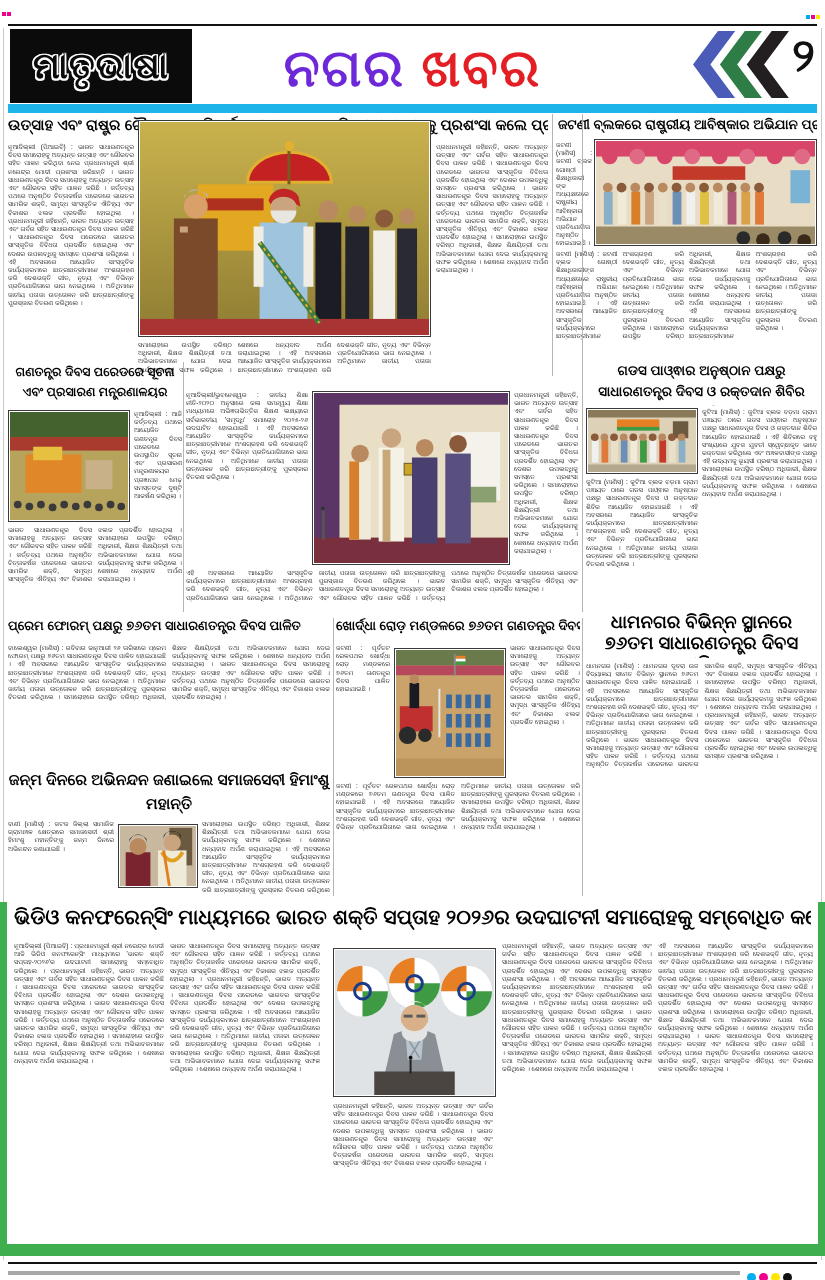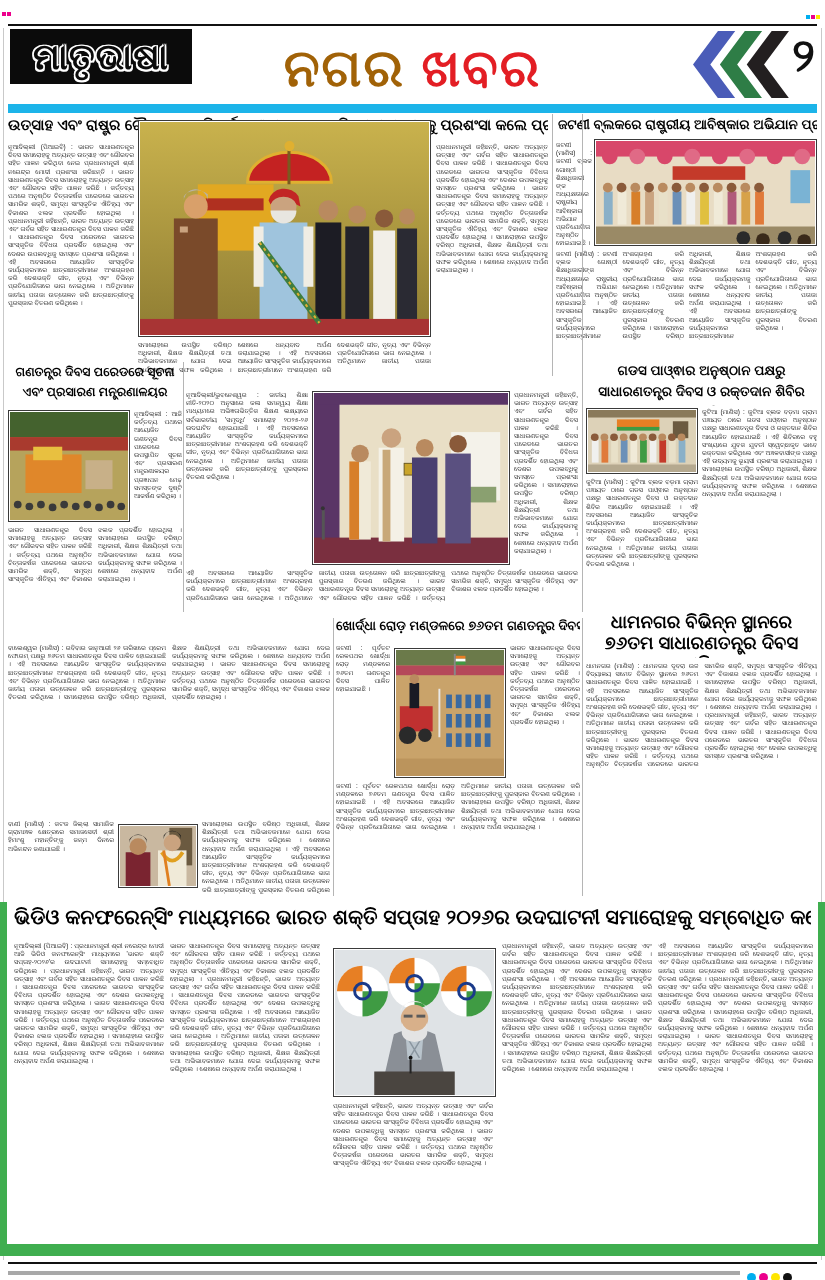--- a/index.html
+++ b/index.html
@@ -16,21 +16,21 @@
   .hl-center{text-align:center;}
   .nowrap{white-space:nowrap;}
   .photo{border:1px solid #3a3a3a;background:#fff;padding:1px;box-sizing:border-box;}
   .photo svg{display:block;width:100%;height:100%;}
   .vline{background:#b5b5b5;width:1px;}
   .masthead-box{background:#0b0b0b;display:flex;align-items:center;justify-content:center;}
   .masthead-text{font-weight:bold;font-size:36px;color:#0b0b0b;letter-spacing:1px;
     text-shadow:-1.5px -1.5px 0 #fff,1.5px -1.5px 0 #fff,-1.5px 1.5px 0 #fff,1.5px 1.5px 0 #fff,
                  0 -1.5px 0 #fff,0 1.5px 0 #fff,-1.5px 0 0 #fff,1.5px 0 0 #fff;}
   .paper-title{font-size:52px;font-weight:bold;letter-spacing:2px;text-align:center;width:100%;}
-  .t-black{color:#a16207;} .t-red{color:#e31e24;}
+  .t-black{color:#6d28d9;} .t-red{color:#e31e24;}
   .cyan-bar{background:#1cb4e9;}
   .green{background:#3fae4f;}
   .dateline-top{font-size:10.5px;font-weight:bold;color:#101010;text-align:center;width:100%;}
   .pageno{font-size:46px;font-weight:bold;color:#101010;}
   .bottom-hl{font-size:20.5px;font-weight:bold;text-align:center;color:#000;overflow:hidden;white-space:nowrap;}
   .cmyk-dot{width:9px;height:9px;border-radius:50%;display:inline-block;margin-left:3px;vertical-align:middle;}
   .regmark{width:4px;height:4px;display:inline-block;margin-right:1px;}
 </style>
 </head>
 <body>
@@ -42,21 +42,21 @@
 
   <div class="abs" style="left:2px;top:2px;">
     <span class="regmark" style="background:#ec008c;"></span><span class="regmark" style="background:#ec008c;"></span>
   </div>
   <div class="abs" style="left:806px;top:5px;">
     <span class="regmark" style="background:#00aeef;"></span><span class="regmark" style="background:#ec008c;"></span><span class="regmark" style="background:#ffe600;"></span>
   </div>
 
   <div class="abs" style="left:8px;top:24px;width:809px;height:2px;background:#111;"></div>
 
-  <div class="abs masthead-box" style="left:10px;top:29px;width:182px;height:55px;">
+  <div class="abs masthead-box" style="left:10px;top:29px;width:182px;height:74px;">
     <span class="masthead-text">ମାତୃଭାଷା</span>
   </div>
 
   <div class="abs paper-title" style="top:38px;left:0;">
     <span class="t-black">ନଗର</span>
     <span> </span>
     <span class="t-red">ଖବର</span>
   </div>
 
   <div class="abs" style="left:693px;top:31px;width:96px;height:70px;">
@@ -251,22 +251,24 @@
           <circle cx="87" cy="29" r="4" fill="#8a5a3a"></circle>
         <rect x="94" y="32" width="7" height="24" fill="#8ab0c8"></rect>
           <circle cx="97" cy="29" r="4" fill="#b98a5f"></circle>
       </g>
       <rect y="58" width="112" height="8" fill="#b5a98f"></rect>
     </svg>
   </div>
   <div class="abs body-txt" style="left:702px;top:408px;width:115px;height:204px;">କୁଟିଆ (ମାଣିସ) : କୁଟିଆ ବ୍ଲକ ବଡ଼ମା ଗ୍ରାମ ପଞ୍ଚାୟତ ଠାରେ ଗଡସ ପାଓ୍ଵାର ଅନୁଷ୍ଠାନ ପକ୍ଷରୁ ସାଧାରଣତନ୍ତ୍ର ଦିବସ ଓ ରକ୍ତଦାନ ଶିବିର ଆୟୋଜିତ ହୋଇଯାଇଛି । ଏହି ଶିବିରରେ ବହୁ ସଂଖ୍ୟାରେ ଯୁବକ ଯୁବତୀ ସ୍ୱେଚ୍ଛାକୃତ ଭାବେ ରକ୍ତଦାନ କରିଥିଲେ ଏବଂ ଅଞ୍ଚଳବାସୀଙ୍କ ପକ୍ଷରୁ ଏହି ଉଦ୍ୟମକୁ ଭୂୟସୀ ପ୍ରଶଂସା କରାଯାଇଥିଲା । ସମାରୋହରେ ଉପସ୍ଥିତ ବରିଷ୍ଠ ଅଧିକାରୀ, ଶିକ୍ଷକ ଶିକ୍ଷୟିତ୍ରୀ ତଥା ଅଭିଭାବକମାନେ ଯୋଗ ଦେଇ କାର୍ଯ୍ୟକ୍ରମକୁ ସଫଳ କରିଥିଲେ । ଶେଷରେ ଧନ୍ୟବାଦ ଅର୍ପଣ କରାଯାଇଥିଲା ।</div>
   <div class="abs body-txt" style="left:586px;top:478px;width:112px;height:134px;">କୁଟିଆ (ମାଣିସ) : କୁଟିଆ ବ୍ଲକ ବଡ଼ମା ଗ୍ରାମ ପଞ୍ଚାୟତ ଠାରେ ଗଡସ ପାଓ୍ଵାର ଅନୁଷ୍ଠାନ ପକ୍ଷରୁ ସାଧାରଣତନ୍ତ୍ର ଦିବସ ଓ ରକ୍ତଦାନ ଶିବିର ଆୟୋଜିତ ହୋଇଯାଇଛି । ଏହି ଅବସରରେ ଆୟୋଜିତ ସାଂସ୍କୃତିକ କାର୍ଯ୍ୟକ୍ରମରେ ଛାତ୍ରଛାତ୍ରୀମାନେ ଅଂଶଗ୍ରହଣ କରି ଦେଶଭକ୍ତି ଗୀତ, ନୃତ୍ୟ ଏବଂ ବିଭିନ୍ନ ପ୍ରତିଯୋଗିତାରେ ଭାଗ ନେଇଥିଲେ । ଅତିଥିମାନେ ଜାତୀୟ ପତାକା ଉତ୍ତୋଳନ କରି ଛାତ୍ରଛାତ୍ରୀଙ୍କୁ ପୁରସ୍କାର ବିତରଣ କରିଥିଲେ ।</div>
 
+  <div class="abs headline nowrap" style="left:8px;top:618px;width:322px;height:22px;font-size:13px;">ପ୍ରେମ ଫୋରମ୍ ପକ୍ଷରୁ ୭୬ତମ ସାଧାରଣତନ୍ତ୍ର ଦିବସ ପାଳିତ</div>
   <div class="abs body-txt cols2" style="left:8px;top:644px;width:322px;height:120px;">ବାଲେଶ୍ୱର (ମାଣିସ) : ରବିବାର ଜାନୁଆରୀ ୨୬ ତାରିଖରେ ପ୍ରେମ ଫୋରମ୍ ପକ୍ଷରୁ ୭୬ତମ ସାଧାରଣତନ୍ତ୍ର ଦିବସ ପାଳିତ ହୋଇଯାଇଛି । ଏହି ଅବସରରେ ଆୟୋଜିତ ସାଂସ୍କୃତିକ କାର୍ଯ୍ୟକ୍ରମରେ ଛାତ୍ରଛାତ୍ରୀମାନେ ଅଂଶଗ୍ରହଣ କରି ଦେଶଭକ୍ତି ଗୀତ, ନୃତ୍ୟ ଏବଂ ବିଭିନ୍ନ ପ୍ରତିଯୋଗିତାରେ ଭାଗ ନେଇଥିଲେ । ଅତିଥିମାନେ ଜାତୀୟ ପତାକା ଉତ୍ତୋଳନ କରି ଛାତ୍ରଛାତ୍ରୀଙ୍କୁ ପୁରସ୍କାର ବିତରଣ କରିଥିଲେ । ସମାରୋହରେ ଉପସ୍ଥିତ ବରିଷ୍ଠ ଅଧିକାରୀ, ଶିକ୍ଷକ ଶିକ୍ଷୟିତ୍ରୀ ତଥା ଅଭିଭାବକମାନେ ଯୋଗ ଦେଇ କାର୍ଯ୍ୟକ୍ରମକୁ ସଫଳ କରିଥିଲେ । ଶେଷରେ ଧନ୍ୟବାଦ ଅର୍ପଣ କରାଯାଇଥିଲା । ଭାରତ ସାଧାରଣତନ୍ତ୍ର ଦିବସ ସମାରୋହକୁ ଅତ୍ୟନ୍ତ ଉତ୍ସାହ ଏବଂ ଗୌରବର ସହିତ ପାଳନ କରିଛି । କର୍ତ୍ତବ୍ୟ ପଥରେ ଅନୁଷ୍ଠିତ ଚିତ୍ତାକର୍ଷକ ପରେଡରେ ଭାରତର ସାମରିକ ଶକ୍ତି, ସମୃଦ୍ଧ ସାଂସ୍କୃତିକ ଐତିହ୍ୟ ଏବଂ ବିକାଶର ଝଲକ ପ୍ରଦର୍ଶିତ ହୋଇଥିଲା ।</div>
 
+  <div class="abs headline hl-center" style="left:8px;top:768px;width:322px;height:48px;font-size:15.5px;line-height:24px;">ଜନ୍ମ ଦିନରେ ଅଭିନନ୍ଦନ ଜଣାଇଲେ ସମାଜସେବୀ ହିମାଂଶୁ ମହାନ୍ତି</div>
   <div class="abs body-txt" style="left:8px;top:820px;width:106px;height:76px;">ବାଣୀ (ମାଣିସ) : କଟକ ଜିଲ୍ଲା ସାମାଜିକ ଗ୍ରାମାଞ୍ଚଳ କ୍ଷେତ୍ରରେ ସମାଜସେବୀ ଶ୍ରୀ ହିମାଂଶୁ ମହାନ୍ତିଙ୍କୁ ଜନ୍ମ ଦିନରେ ଅଭିନନ୍ଦନ ଜଣାଯାଇଛି ।</div>
   <div class="abs photo" style="left:118px;top:824px;width:80px;height:64px;">
     <svg viewBox="0 0 80 64" preserveAspectRatio="none">
       <rect width="80" height="64" fill="#c9b8a0"></rect>
       <rect x="52" y="2" width="24" height="40" fill="#6b5a40"></rect>
       <rect x="6" y="28" width="26" height="36" fill="#7a2430"></rect>
       <circle cx="19" cy="22" r="9" fill="#b98a5f"></circle>
         <path d="M10,18 a9,9 0 0 1 18,0 l0,-4 a10,8 0 0 0 -18,0 z" fill="#222"></path>
       <rect x="40" y="26" width="30" height="38" fill="#f0ead8"></rect>
       <path d="M44,28 q11,18 22,0" stroke="#e0a020" stroke-width="4" fill="none"></path>

